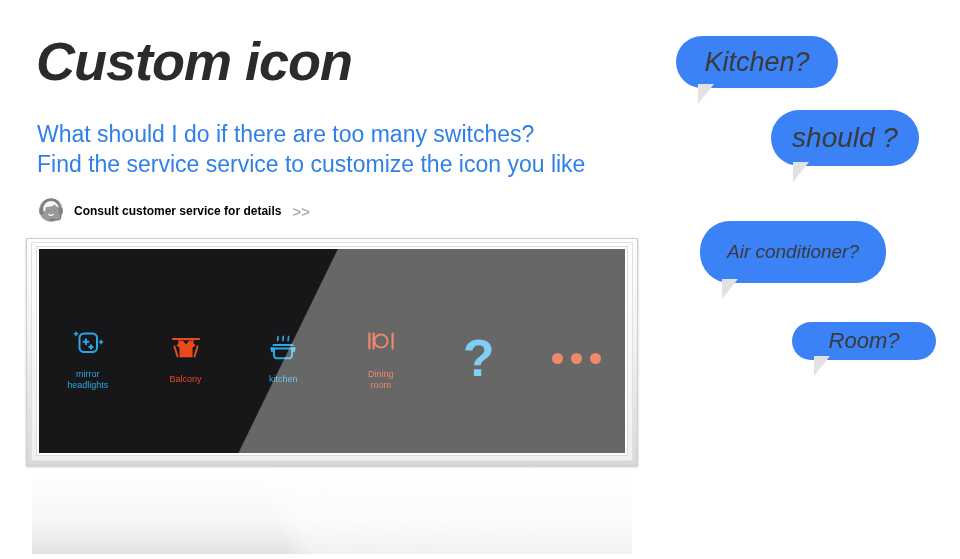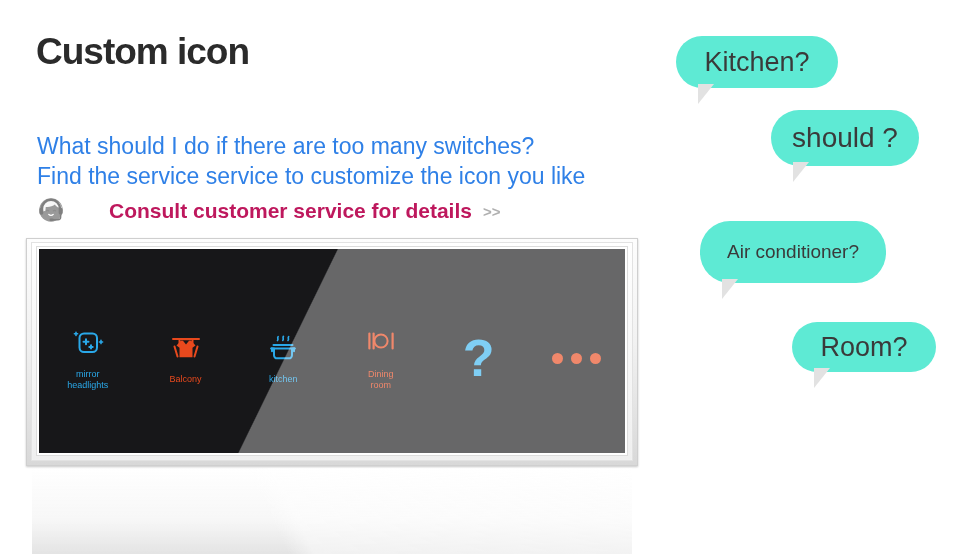--- a/index.html
+++ b/index.html
@@ -7,42 +7,41 @@
     width:960px; height:559px;
     background:#ffffff;
     font-family:"Liberation Sans", sans-serif;
     overflow:hidden;
   }
   #stage { position:relative; width:960px; height:559px; background:#fff; }
 
   
   .title {
     position:absolute; left:36px; top:33px;
-    font-size:37px; font-weight:bold; color:#2b2b2b;
+    font-size:54px; font-weight:bold; color:#2b2b2b;
     letter-spacing:-1px; line-height:1.05;
     white-space:nowrap;
+    font-style:italic;
   }
   .subtitle {
     position:absolute; left:37px; top:119px;
     font-size:23px; color:#2f80e7; line-height:1.32;
     white-space:nowrap;
-    margin-top:12px;
   }
   .subtitle .line { display:block; }
 
   
   .consult {
     position:absolute; left:36px; top:196px;
     display:flex; align-items:center; gap:8px;
   }
   .consult-icon { width:30px; height:30px; display:block; flex:0 0 30px; }
   .consult-text {
-    font-size:21px; font-weight:bold; color:#be185d;
-    white-space:nowrap;
-    margin-left:35px;
+    font-size:12px; font-weight:bold; color:#000000;
+    white-space:nowrap;
   }
   .consult-arrow { font-size:15px; color:#b0b0b0; font-weight:bold; margin-left:3px; }
 
   
   .panel-wrap { position:absolute; left:26px; top:238px; width:612px; height:228px; }
 
   .bezel-outer {
     position:absolute; inset:0;
     background:linear-gradient(180deg,#fdfdfd 0%,#f2f2f2 45%,#d8d8d8 100%);
     border:1px solid #cfcfcf;
@@ -105,36 +104,37 @@
     pointer-events:none;
   }
   .reflection:after{
     content:""; position:absolute; inset:0;
     background:linear-gradient(116deg, rgba(255,255,255,0) 40%, rgba(255,255,255,0.5) 44%, rgba(255,255,255,0.55) 100%);
   }
 
   
   .bubble {
     position:absolute;
-    background:#5eead4;
+    background:#3b82f6;
     border-radius:30px;
     color:#3a3a3a;
     display:flex; align-items:center; justify-content:center;
     white-space:nowrap;
+    font-style:italic;
   }
   .bubble .tail {
     position:absolute; bottom:-16px; left:22px;
     width:0; height:0;
     border-left:16px solid #e2e2e2;
     border-bottom:20px solid transparent;
   }
   #b-kitchen { left:676px; top:36px;  width:162px; height:52px; font-size:27px; }
   #b-light   { left:771px; top:110px; width:148px; height:56px; font-size:28px; }
   #b-air     { left:700px; top:221px; width:186px; height:62px; font-size:19px; }
-  #b-room    { left:792px; top:322px; width:144px; height:50px; font-size:27px; }
+  #b-room    { left:792px; top:322px; width:144px; height:38px; font-size:22px; }
 </style>
 </head>
 <body>
 
 <div id="stage">
 
   <div class="title">Custom icon</div>
 
   <div class="subtitle">
     <span class="line">What should I do if there are too many switches?</span>

